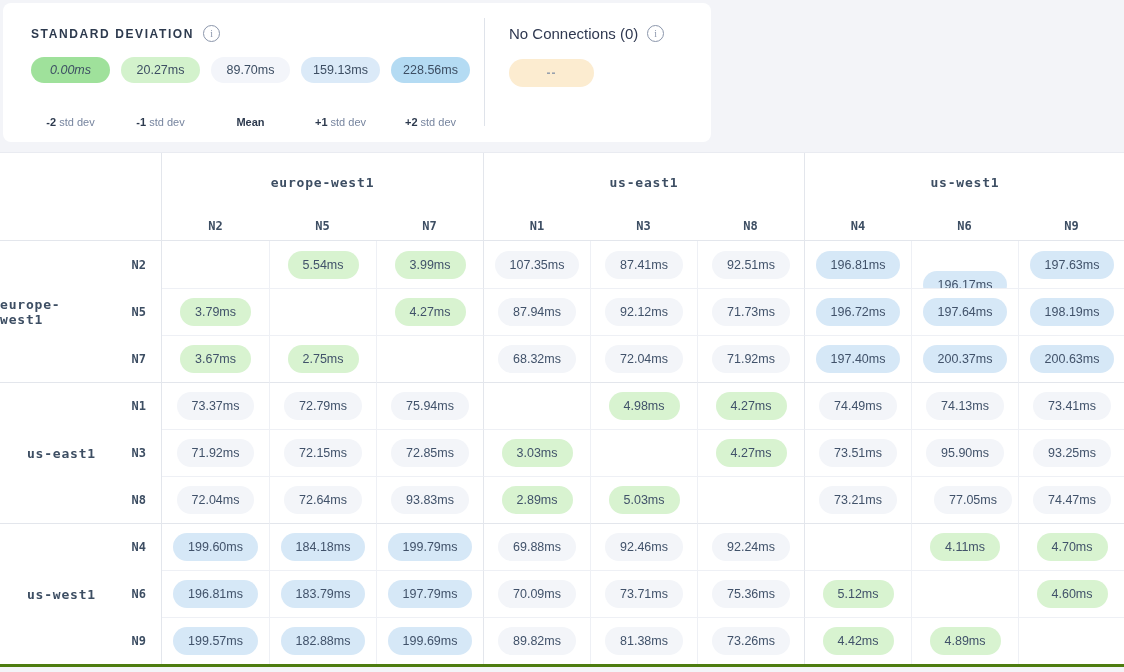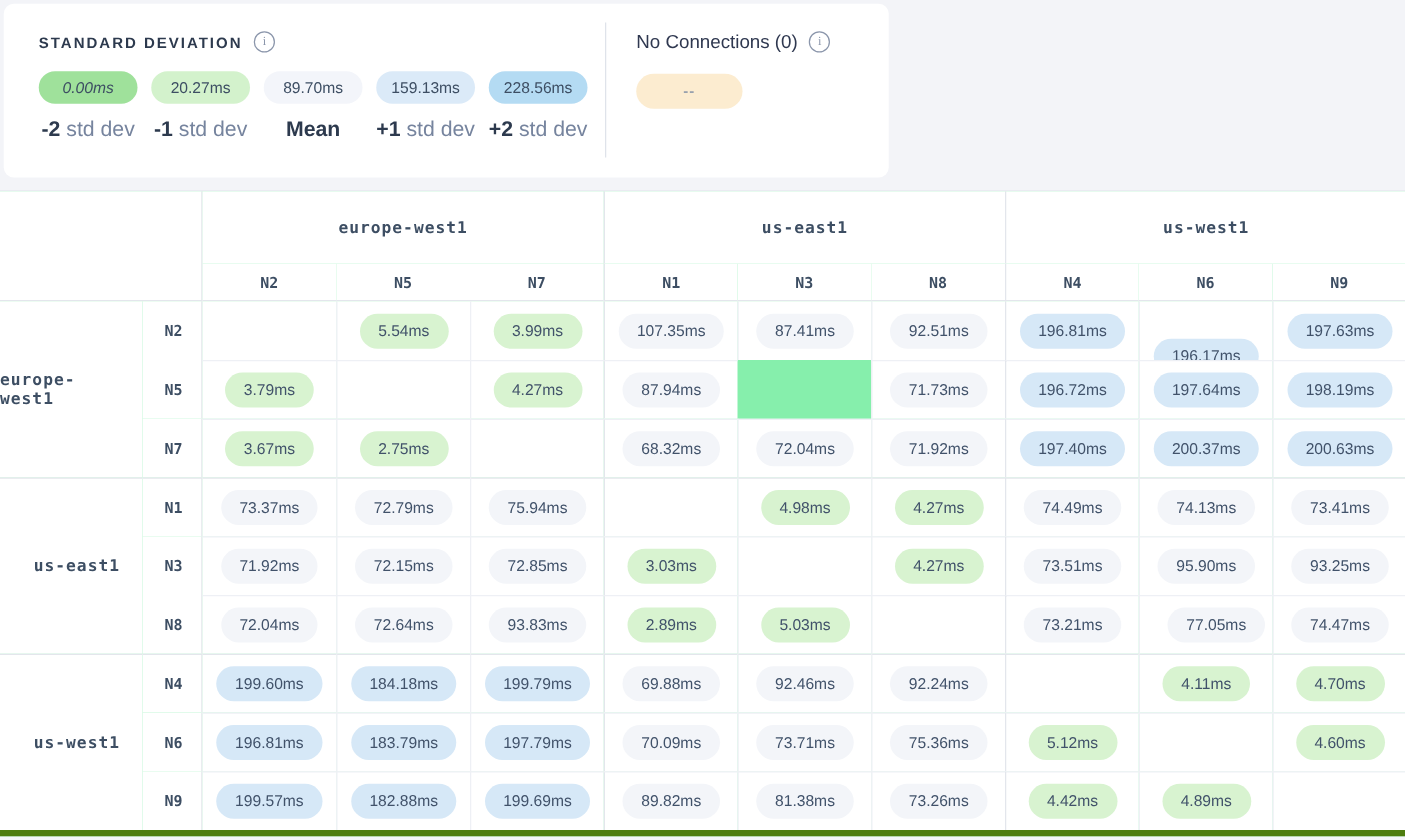--- a/index.html
+++ b/index.html
@@ -25,39 +25,39 @@
     font-family:"Liberation Serif",serif;cursor:pointer;flex:0 0 auto;
   }
   .legend-pills{display:flex;gap:11px;margin-top:15px;}
   .legend-pill{
     min-width:79px;height:26px;border-radius:13px;box-sizing:border-box;
     display:flex;align-items:center;justify-content:center;
     font-size:12.5px;color:#3d4e63;padding:0 8px;
   }
   .legend-labels{display:flex;gap:11px;margin-top:11px;}
   .legend-label{
-    min-width:79px;text-align:center;font-size:17px;color:#76849e;
+    min-width:79px;text-align:center;font-size:11px;color:#76849e;margin-top:22px;
   }
   .legend-label b{color:#2d3a4e;}
   .legend-divider{width:1px;background:#dfe3ea;margin:15px 0 16px 0;}
   .legend-right{padding:22px 0 0 24px;}
   .no-conn-title{font-size:15px;color:#2f3850;}
   .no-conn-pill{
     margin-top:17px;width:85px;height:28px;border-radius:14px;
     display:flex;align-items:center;justify-content:center;
     font-size:12px;font-weight:bold;letter-spacing:1px;color:#98a1ad;
   }
   
   .matrix{
     position:absolute;left:0;top:152px;width:1124px;
     display:grid;
     grid-template-columns:114px 48px repeat(9,107px);
     grid-template-rows:58px 30px repeat(9,47px);
-    background:#86efac;
-    border-top:1px solid #e9ebf1;border-bottom:5px solid #4d7c0f;
+    background:#0f766e;
+    border-top:1px solid #e9ebf1;border-bottom:3px solid #4d7c0f;
   }
   .cell{
     background:#fff;display:flex;align-items:center;justify-content:center;
     box-sizing:border-box;min-width:0;
   }
   .mono{
     font-family:"DejaVu Sans Mono","Liberation Mono",monospace;
     font-weight:700;color:#3d4e63;
   }
   .region-h{font-size:13px;letter-spacing:.8px;}
@@ -184,20 +184,23 @@
     <div class="cell  itop" style="grid-area: 4 / 3;">
       <span class="pill" style="background: rgb(216, 243, 208);">3.79ms</span>
     </div>
     <div class="cell  ileft itop" style="grid-area: 4 / 4;"></div>
     <div class="cell  ileft itop" style="grid-area: 4 / 5;">
       <span class="pill" style="background: rgb(216, 243, 208);">4.27ms</span>
     </div>
     <div class="cell  gleft itop" style="grid-area: 4 / 6;">
       <span class="pill" style="background: rgb(243, 245, 249);">87.94ms</span>
     </div>
+    <div class="cell  ileft itop" style="grid-area: 4 / 7;">
+      <span class="pill" style="background: rgb(243, 245, 249);">92.12ms</span>
+    </div>
     <div class="cell  ileft itop" style="grid-area: 4 / 8;">
       <span class="pill" style="background: rgb(243, 245, 249);">71.73ms</span>
     </div>
     <div class="cell  gleft itop" style="grid-area: 4 / 9;">
       <span class="pill" style="background: rgb(214, 232, 247);">196.72ms</span>
     </div>
     <div class="cell  ileft itop" style="grid-area: 4 / 10;">
       <span class="pill" style="background: rgb(214, 232, 247);">197.64ms</span>
     </div>
     <div class="cell  ileft itop" style="grid-area: 4 / 11;">

